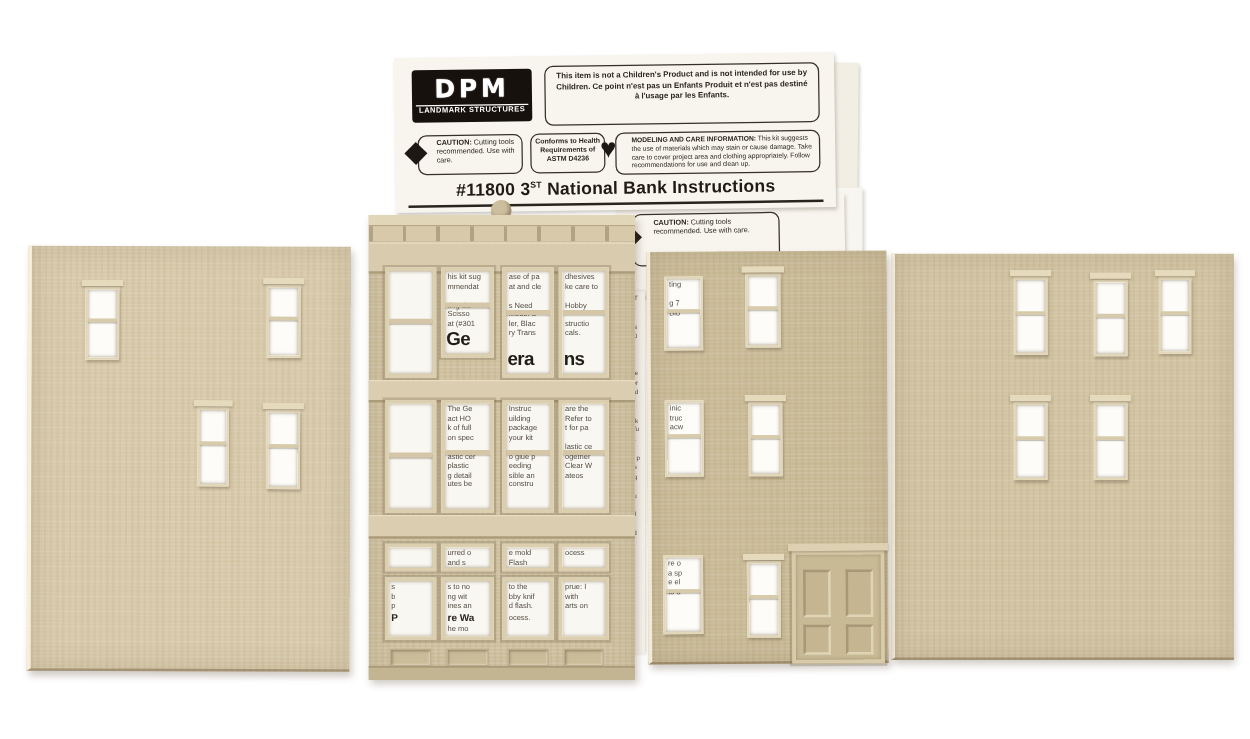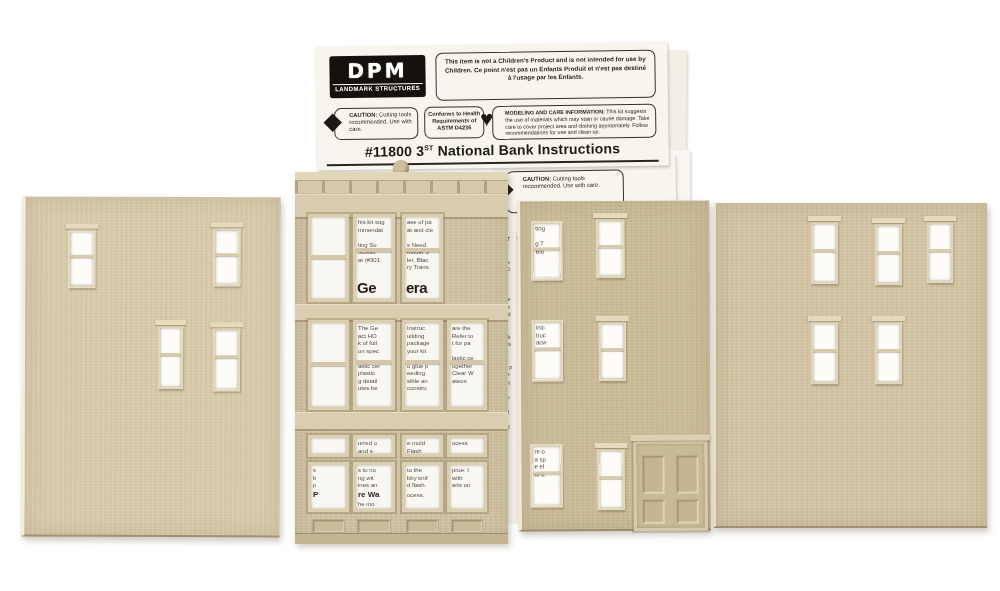--- a/index.html
+++ b/index.html
@@ -197,41 +197,52 @@
     <div class="knob" style="left:98px;top:-12px;width:16px;height:15px;"></div>
 
     <div class="band" style="top:0;height:8px;background:#e2d6b8;border-bottom:1px solid #b7a886;"></div>
     <div class="band" style="top:9px;height:12px;background:#d7c9a9;
                 background-image:repeating-linear-gradient(90deg, rgba(120,105,75,.4) 0 3px, rgba(0,0,0,0) 3px 27px);"></div>
     <div class="band" style="top:22px;height:22px;background:#d9cbae;border-top:1px solid #e8ddc2;border-bottom:2px solid #ac9c7a;"></div>
 
     <div class="fwin" style="left:13px;top:42px;width:41px;height:88px;">
       <div class="sash" style="top:46%;"></div>
     </div>
-    <div class="fwin" style="left:58px;top:42px;width:42px;height:88px;">
+    <div class="fwin" style="left:58px;top:42px;width:42px;height:72px;">
       <div class="wtxt">his kit sug
 mmendat
 
 ting Su
 Scisso
 at (#301</div>
       <div class="bigword">Ge</div>
       <div class="sash" style="top:38%;"></div>
     </div>
     <div class="fwin" style="left:107px;top:42px;width:41px;height:88px;">
       <div class="wtxt">ase of pa
 at and cle
 
 s Need
 Model S
 ler, Blac
 ry Trans</div>
       <div class="bigword">era</div>
       <div class="sash" style="top:38%;"></div>
     </div>
+    <div class="fwin" style="left:152px;top:42px;width:40px;height:88px;">
+      <div class="wtxt">dhesives
+ke care to
+
+Hobby
+
+structio
+cals.</div>
+      <div class="bigword">ns</div>
+      <div class="sash" style="top:38%;"></div>
+    </div>
 
     <div class="band" style="top:132px;height:15px;background:#dbcdaf;border-top:1px solid #e8ddc2;border-bottom:2px solid #ab9b79;"></div>
 
     <div class="fwin" style="left:13px;top:148px;width:41px;height:90px;">
       <div class="sash" style="top:46%;"></div>
     </div>
     <div class="fwin" style="left:58px;top:148px;width:42px;height:90px;">
       <div class="wtxt">The Ge
 act HO
 k of full

